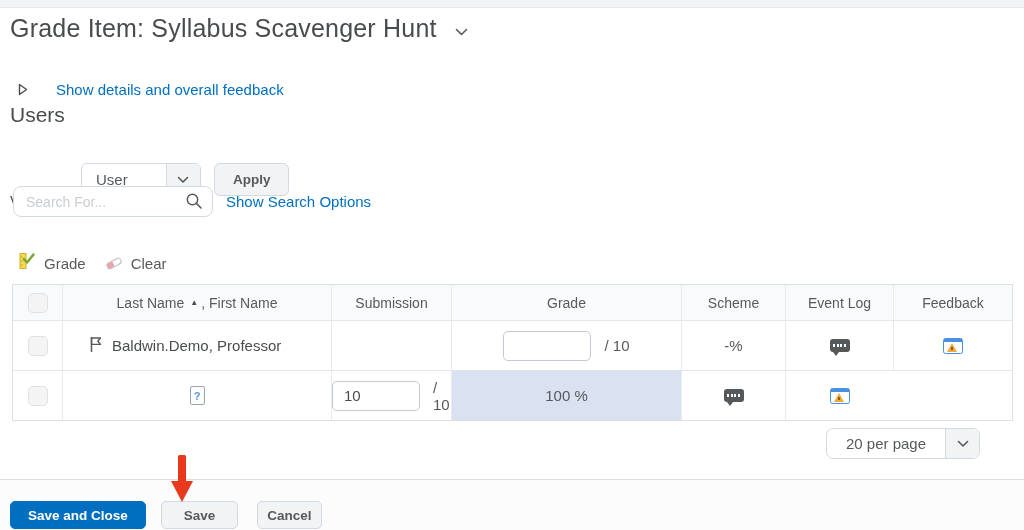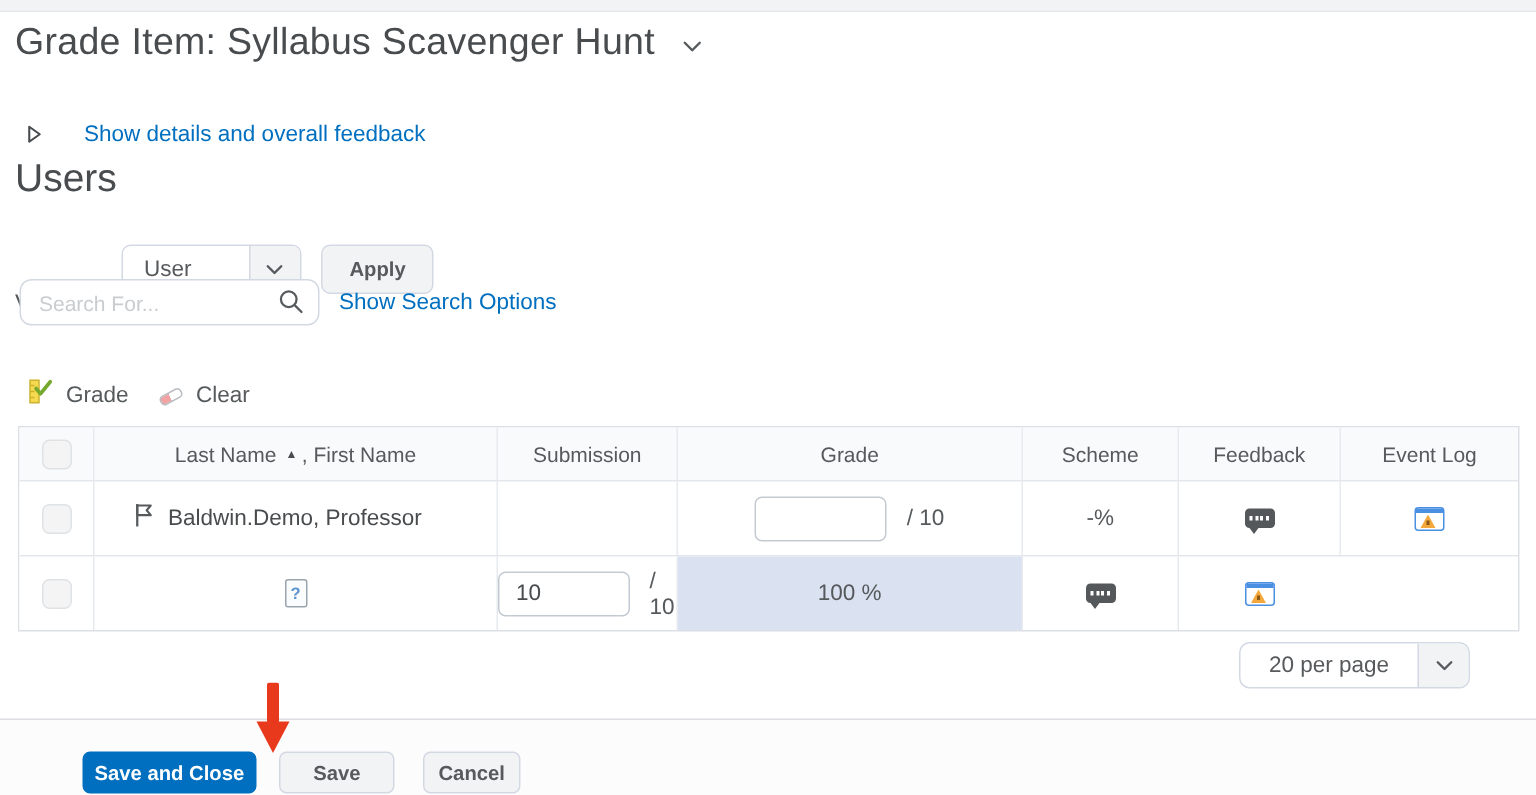--- a/index.html
+++ b/index.html
@@ -10,21 +10,21 @@
   .top-strip { position:absolute; left:0; top:0; width:1024px; height:8px; background:#f2f3f4; border-bottom:1px solid #e7e8ea; }
 
   .page-title-row { position:absolute; left:10px; top:14px; display:flex; align-items:center; gap:18px; }
   .page-title { font-size:25px; font-weight:400; color:#494c4e; letter-spacing:0.2px; }
   .title-chev { margin-top:6px; cursor:pointer; }
 
   .details-row { position:absolute; left:18px; top:81px; display:flex; align-items:center; gap:28px; }
   .expand-tri { display:flex; align-items:center; cursor:pointer; }
   .link { color:#006fbf; font-size:15px; text-decoration:none; cursor:pointer; }
 
-  .users-heading { position:absolute; left:10px; top:103px; font-size:26px; font-weight:400; color:#494c4e; }
+  .users-heading { position:absolute; left:10px; top:103px; font-size:21px; font-weight:400; color:#494c4e; }
 
   .viewby-row { position:absolute; left:10px; top:147px; display:flex; align-items:center; }
   .viewby-label { font-size:16px; color:#565a5c; margin-right:9px;margin-top:47px; }
 
   .d2l-select { display:flex; height:33px; border:1px solid #d3d9e3; border-radius:6px; background:#ffffff; overflow:hidden; cursor:pointer; }
   .d2l-select .sel-value { display:flex; align-items:center; font-size:15px; color:#565a5c; padding:0 14px; flex:1; }
   .d2l-select .sel-chev { width:34px; display:flex; align-items:center; justify-content:center; border-left:1px solid #d3d9e3; background:#f2f3f5; }
   .viewby-select { width:120px; margin-right:13px; }
 
   .btn { display:inline-flex; align-items:center; justify-content:center; height:33px; padding:0 18px;
@@ -87,21 +87,21 @@
   .file-q { width:15px; height:19px; border:1px solid #9aa4ad; border-radius:2px; background:#fbfcfd;
             display:flex; align-items:center; justify-content:center; font-size:11px; color:#5f94d2; font-weight:bold; cursor:pointer; }
 
   .pagination { position:absolute; left:826px; top:428px; }
   .perpage-select { width:154px; height:31px; border-radius:7px; }
   .perpage-select .sel-value { justify-content:center; font-size:15px; }
 
   .footer { position:absolute; left:0; top:479px; width:1024px; height:51px; background:#fcfcfd; border-top:1px solid #dcdee1; }
   .footer-buttons { position:absolute; left:10px; top:21px; display:flex; align-items:center; }
   .footer .btn { height:28px; border-radius:5px; font-size:13.5px; }
-  .btn-saveclose { padding:0 7px; margin-right:15px;margin-left:45px; }
+  .btn-saveclose { padding:0 17px; margin-right:15px; }
   .btn-save { padding:0 22px; margin-right:19px; }
   .btn-cancel { padding:0 9px; }
 
   .red-arrow { position:absolute; left:166px; top:455px; z-index:10; pointer-events:none; }
 </style>
 </head>
 <body>
 
 <div class="screen">
 
@@ -180,22 +180,22 @@
         <span class="checkbox"></span>
       </div>
       <div class="tcell">
         <span>Last Name</span>
         <span class="sort-arrow">▲</span>
         <span>, First Name</span>
       </div>
       <div class="tcell">Submission</div>
       <div class="tcell">Grade</div>
       <div class="tcell">Scheme</div>
+      <div class="tcell">Event Log</div>
       <div class="tcell">Feedback</div>
-      <div class="tcell">Event Log</div>
     </div>
 
     <div class="trow body-row">
       <div class="tcell">
         <span class="checkbox"></span>
       </div>
       <div class="tcell name-cell">
         <span>
           <svg width="14" height="17" viewBox="0 0 14 17">
               <line x1="2.5" y1="1" x2="2.5" y2="16" stroke="#565a5c" stroke-width="1.5"></line>

